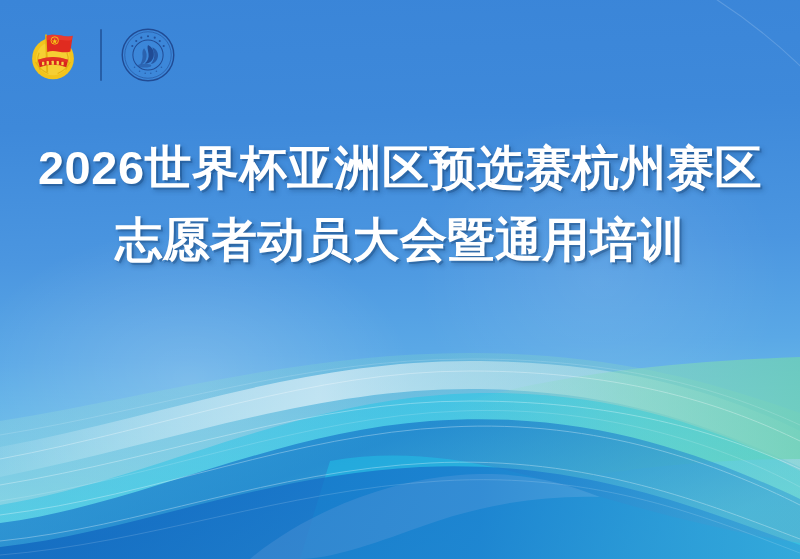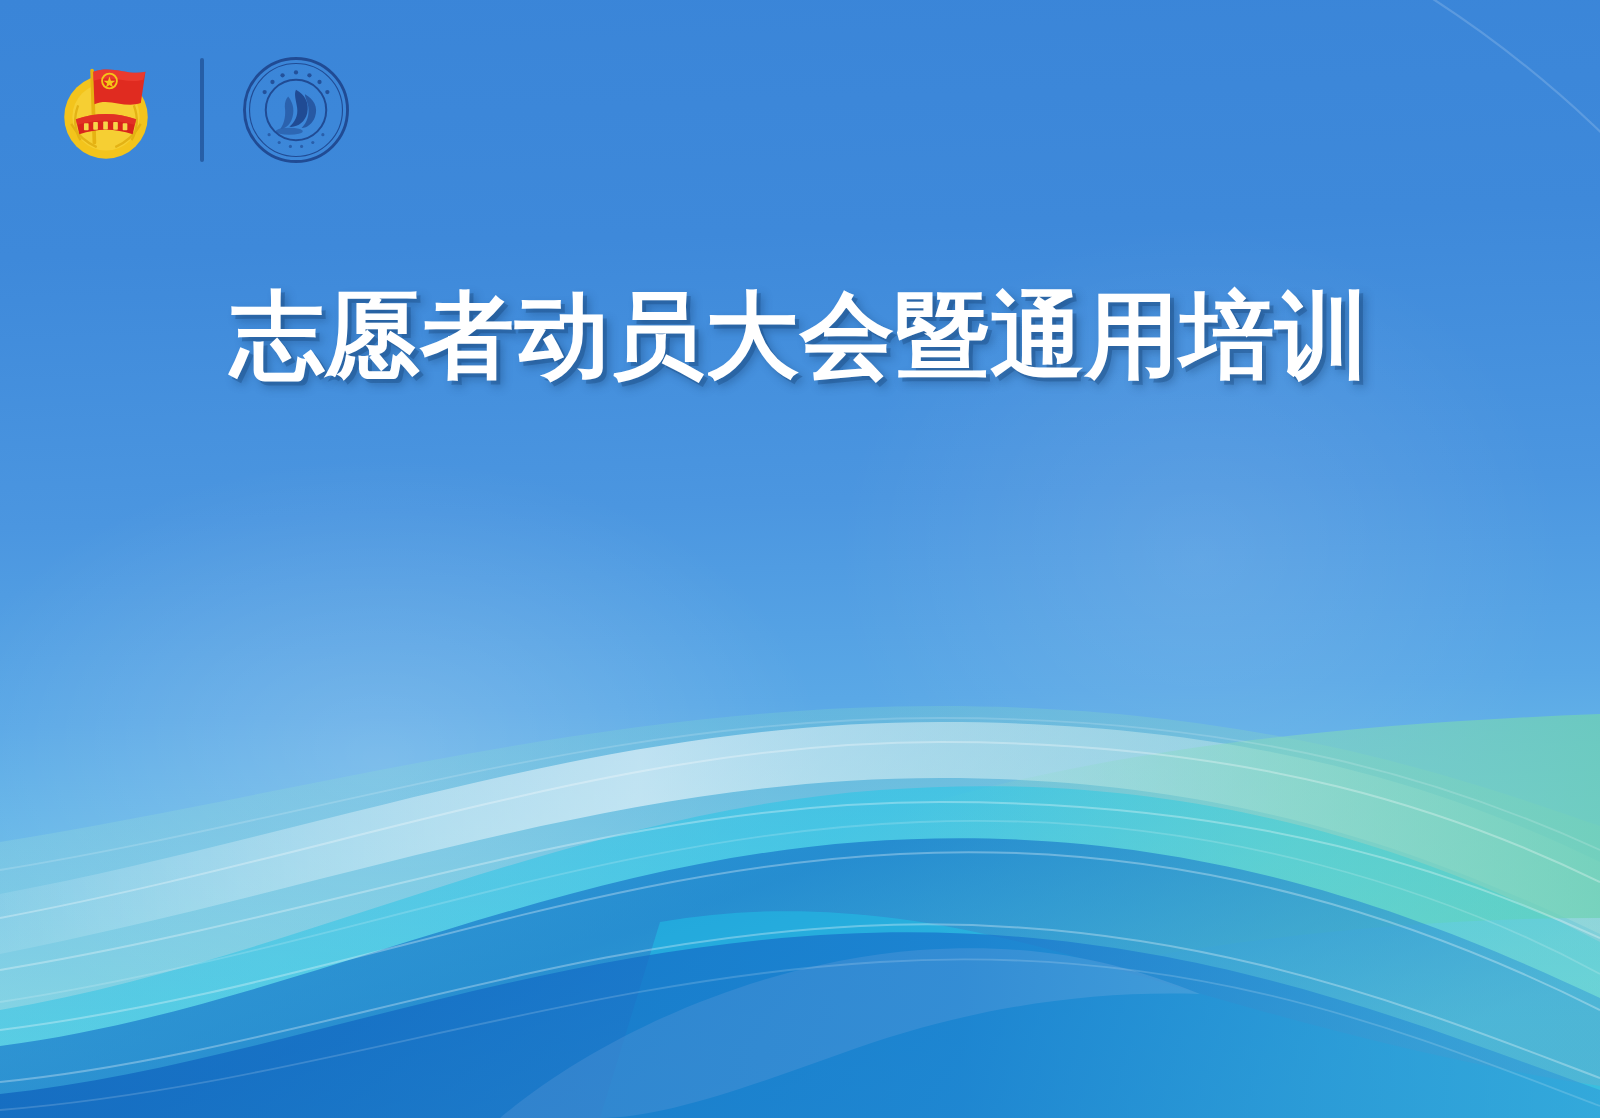--- a/index.html
+++ b/index.html
@@ -84,21 +84,21 @@
     color: #ffffff;
     font-weight: 700;
     font-size: 47px;
     line-height: 64px;
     letter-spacing: 0.5px;
     text-shadow:
        2px 2px 0 rgba(18,58,110,.30),
        3px 3px 5px rgba(12,46,92,.34);
     white-space: nowrap;
   }
-  .title-line + .title-line { margin-top: 8px; font-family: Liberation Mono, monospace; }
+  .title-line + .title-line { margin-top: 8px; }
 
   
   .meta-wrap {
     position: absolute;
     left: 0; right: 0;
     top: 338px;
     text-align: center;
   }
   .meta-line {
     color: #ffffff;
@@ -275,17 +275,18 @@
       <g fill="#1b3f86">
         <path d="M50,32 C 58,36 62,44 60,53 C 58,61 51,66 44,65 C 49,61 52,55 51,48 C 50,41 48,36 50,32 Z"></path>
         <path d="M58,36 C 66,40 70,48 67,56 C 65,62 60,66 55,66 C 60,61 62,54 61,47 C 60,42 58,39 58,36 Z" opacity="0.78"></path>
         <path d="M43,38 C 48,44 49,52 46,59 C 44,64 40,67 36,67 C 40,61 41,54 40,47 C 40,43 41,40 43,38 Z" opacity="0.62"></path>
         <ellipse cx="44" cy="69" rx="12" ry="3.2" opacity="0.55"></ellipse>
       </g>
     </svg>
   </div>
 
   <div class="title-wrap">
+    <div class="title-line">2026世界杯亚洲区预选赛杭州赛区</div>
     <div class="title-line">志愿者动员大会暨通用培训</div>
   </div>
 
 
 </div>
 
 </body></html>

